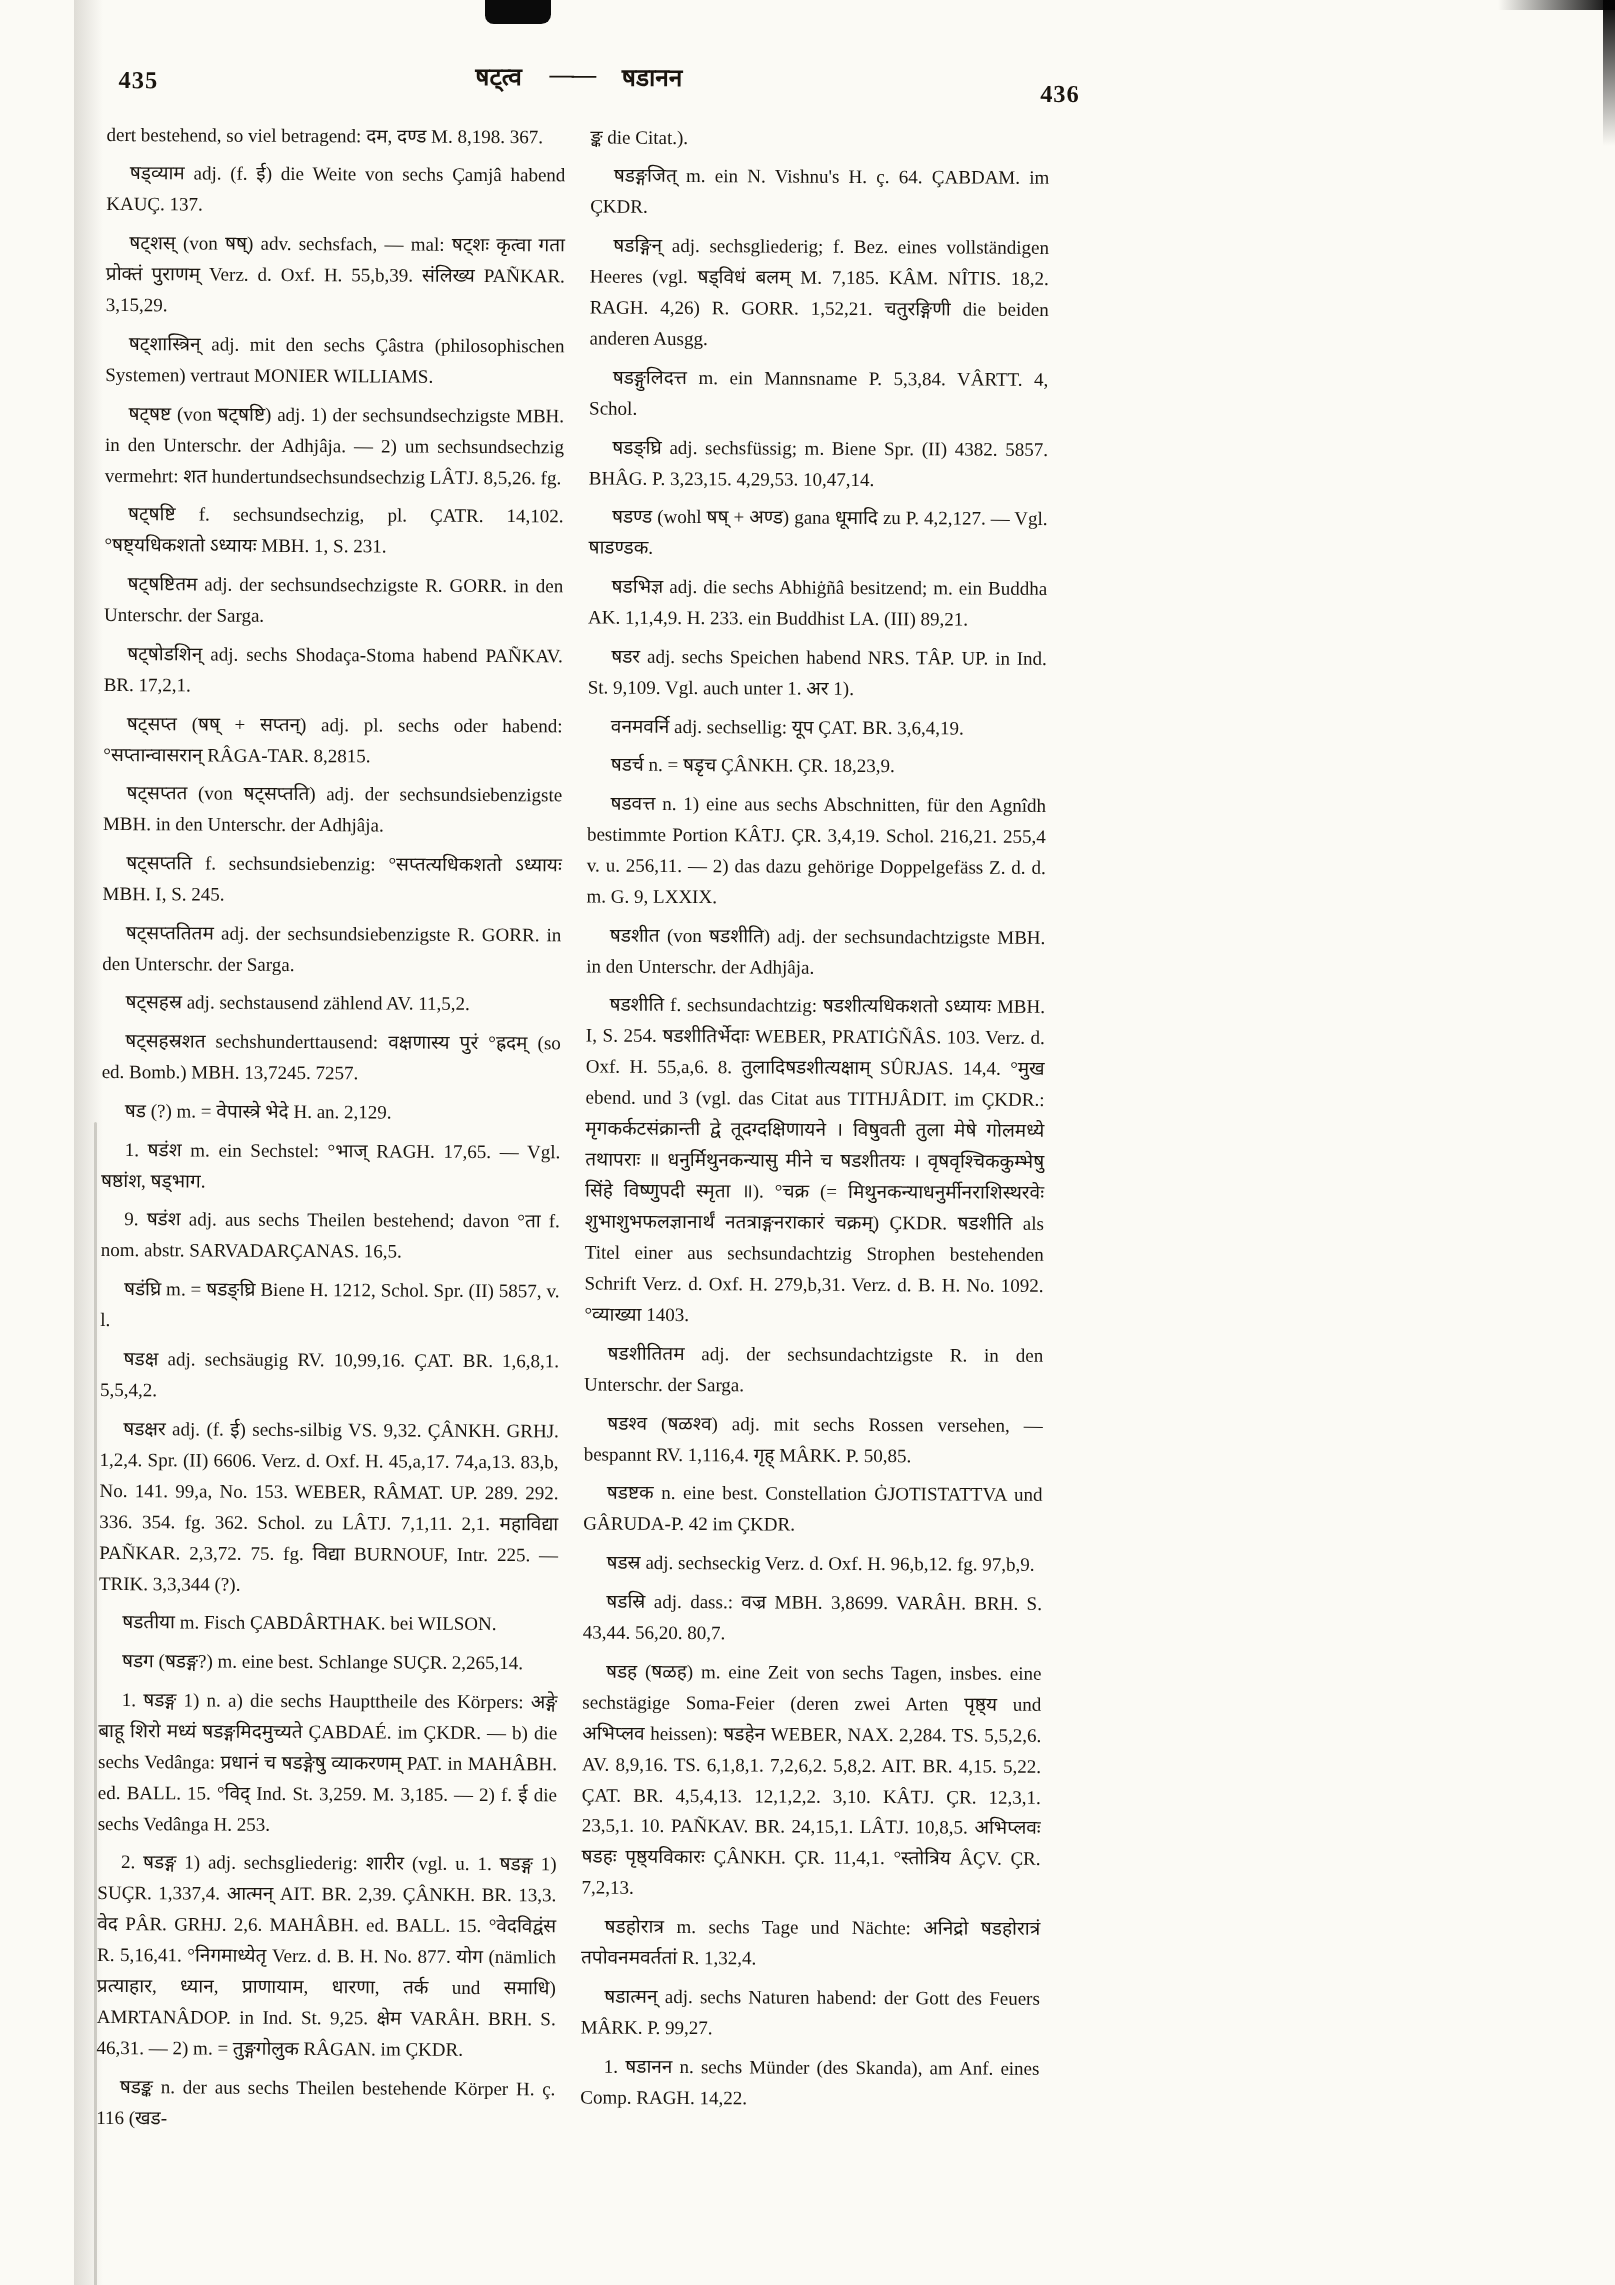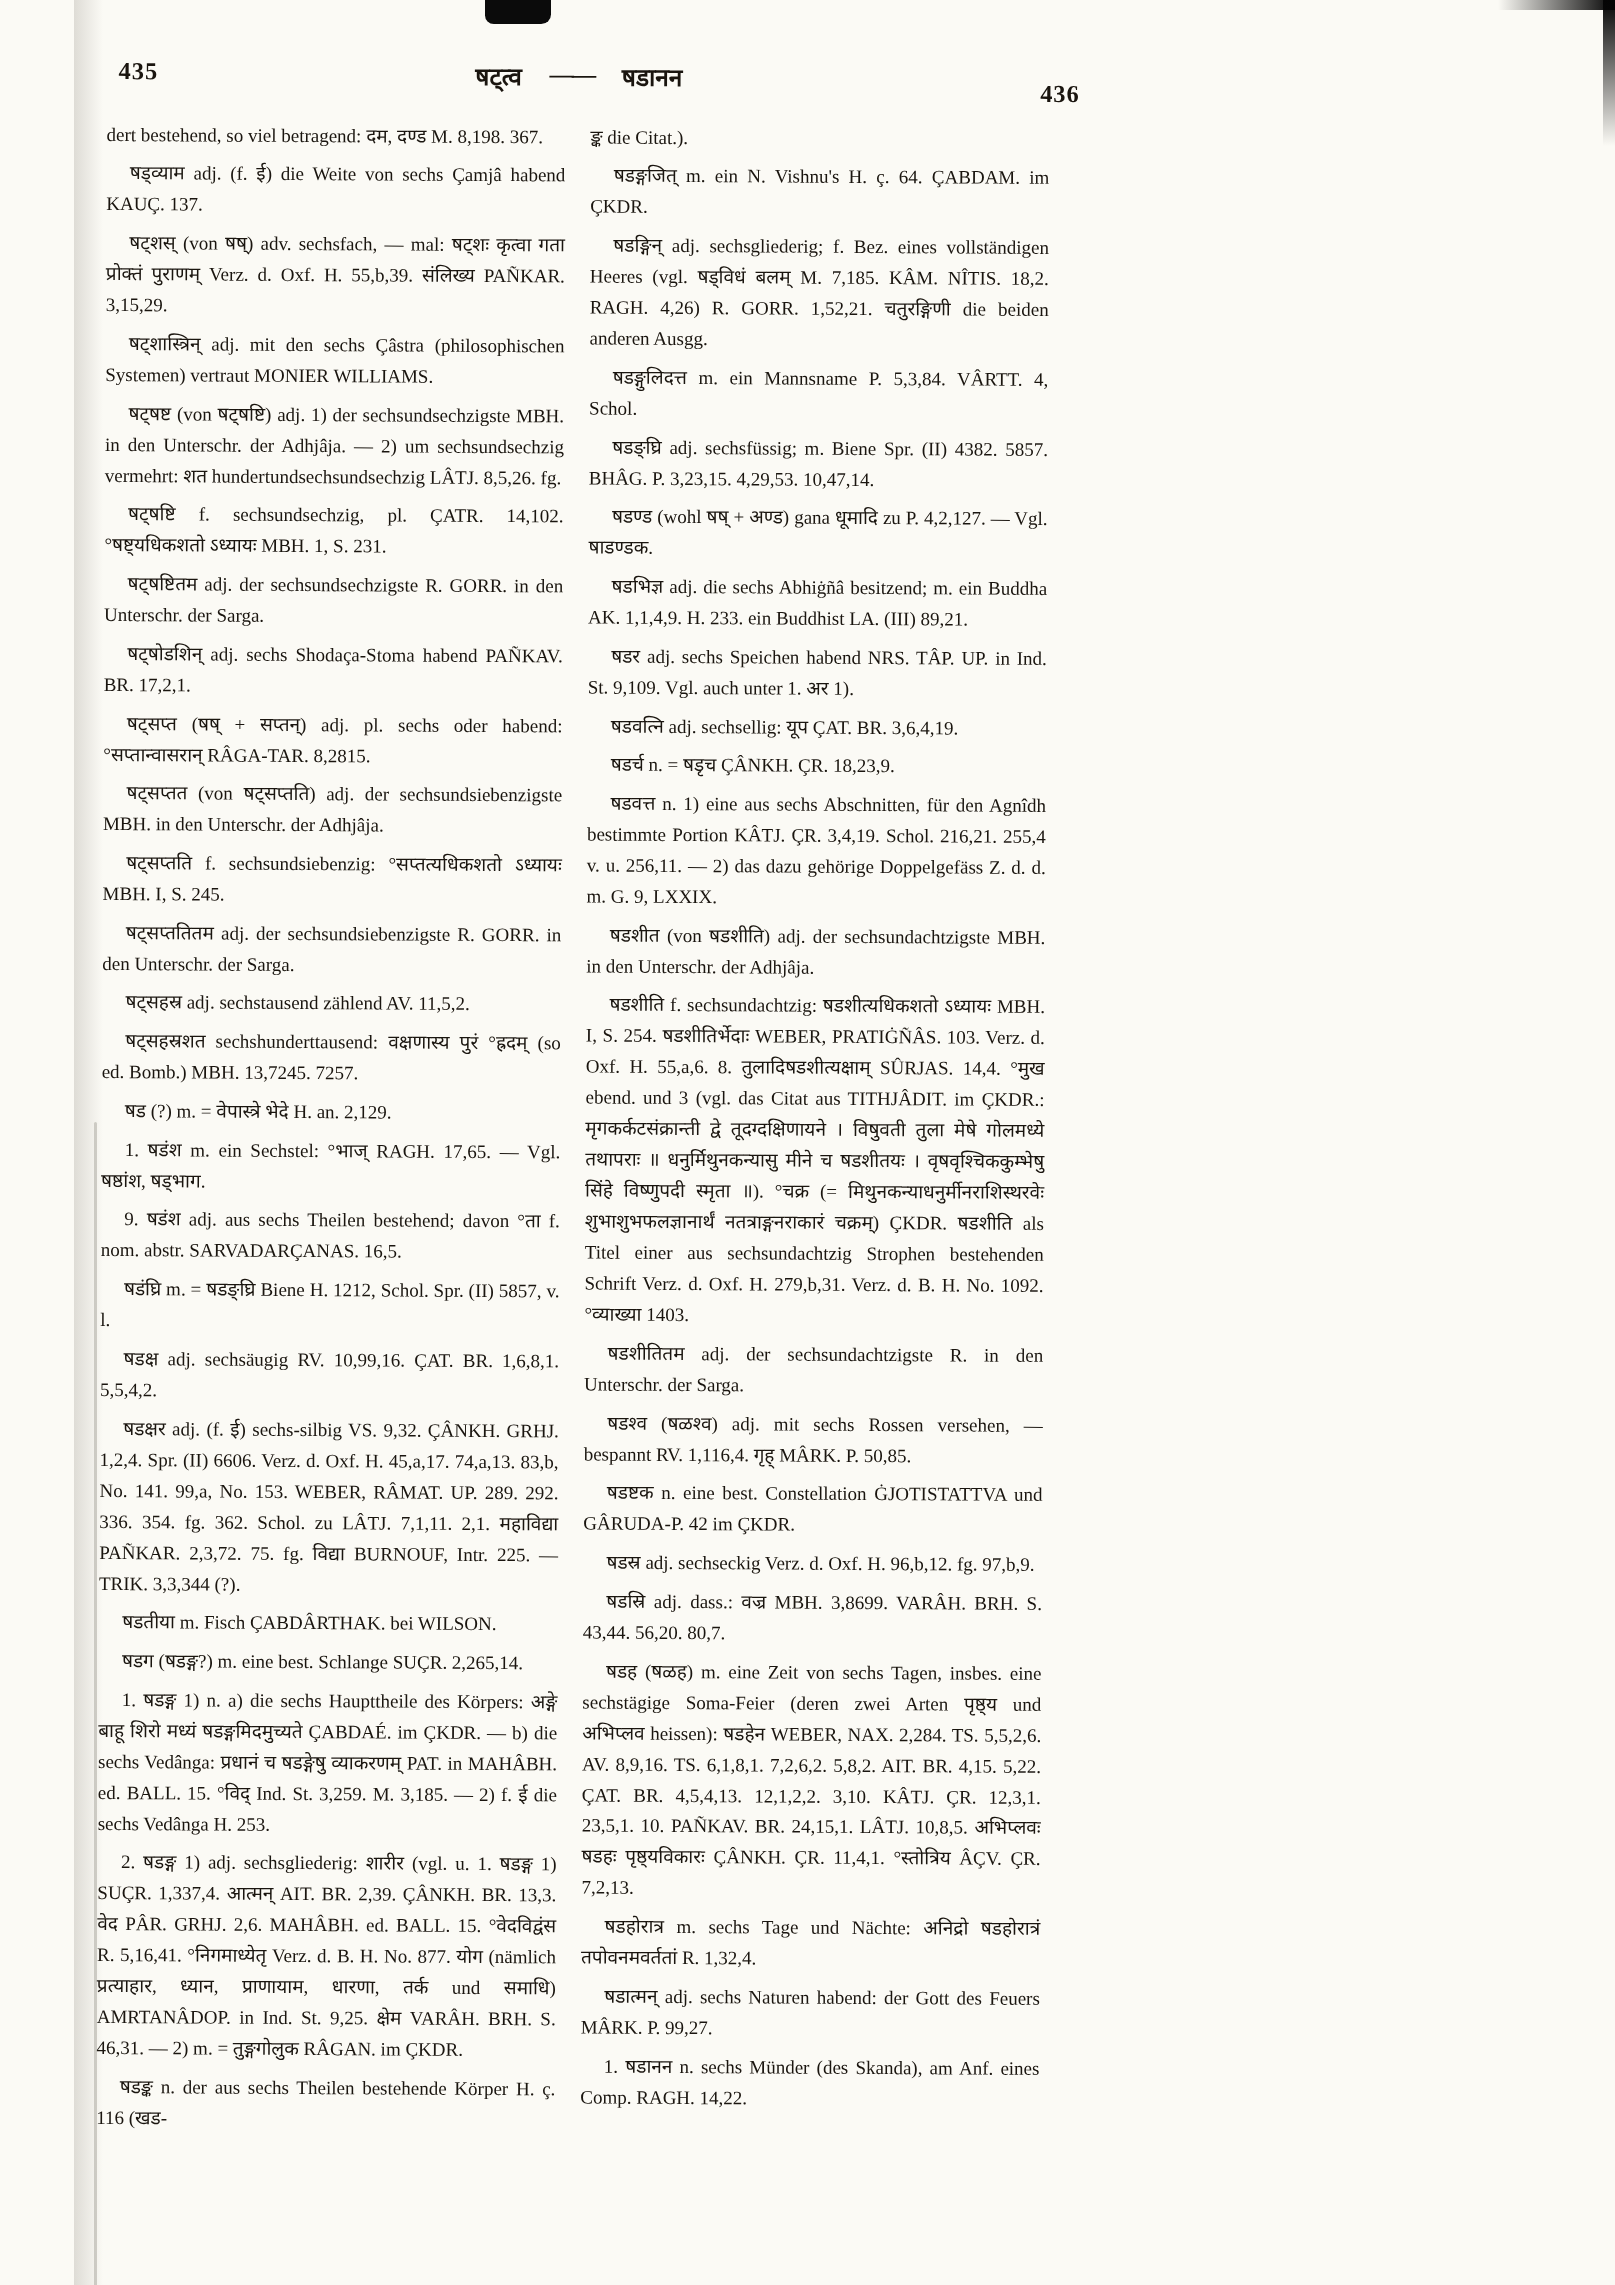--- a/index.html
+++ b/index.html
@@ -36,21 +36,21 @@
   .header{
     position:relative;
     height:53px;
   }
   .pagenum{
     position:absolute;
     font-weight:bold;
     font-size:24.4px;
     letter-spacing:1px;
   }
-  .pagenum.left{left:11.7px;top:2px;}
+  .pagenum.left{left:11.7px;top:11px;}
   .pagenum.right{right:-29px;top:19.5px;margin-left:33px;}
   .running-title{
     position:absolute;
     left:0;right:0;
     top:2px;
     text-align:center;
     font-weight:bold;
     font-size:24.4px;
   }
   .running-title .sep{
@@ -129,21 +129,21 @@
         </div>
       <div class="column">
           <p class="entry no-indent"><span>ङ्क die Citat.).</span></p>
           <p class="entry"><span class="headword">षडङ्गजित् </span><span>m. ein N. Vishnu's H. ç. 64. ÇABDAM. im ÇKDR.</span></p>
           <p class="entry"><span class="headword">षडङ्गिन् </span><span>adj. sechsgliederig; f. Bez. eines vollständigen Heeres (vgl. षड्विधं बलम् M. 7,185. KÂM. NÎTIS. 18,2. RAGH. 4,26) R. GORR. 1,52,21. चतुरङ्गिणी die beiden anderen Ausgg.</span></p>
           <p class="entry"><span class="headword">षडङ्गुलिदत्त </span><span>m. ein Mannsname P. 5,3,84. VÂRTT. 4, Schol.</span></p>
           <p class="entry"><span class="headword">षडङ्घ्रि </span><span>adj. sechsfüssig; m. Biene Spr. (II) 4382. 5857. BHÂG. P. 3,23,15. 4,29,53. 10,47,14.</span></p>
           <p class="entry"><span class="headword">षडण्ड </span><span>(wohl षष् + अण्ड) gana धूमादि zu P. 4,2,127. — Vgl. षाडण्डक.</span></p>
           <p class="entry"><span class="headword">षडभिज्ञ </span><span>adj. die sechs Abhiġñâ besitzend; m. ein Buddha AK. 1,1,4,9. H. 233. ein Buddhist LA. (III) 89,21.</span></p>
           <p class="entry"><span class="headword">षडर </span><span>adj. sechs Speichen habend NRS. TÂP. UP. in Ind. St. 9,109. Vgl. auch unter 1. अर 1).</span></p>
-          <p class="entry"><span class="headword">षडवत्नि </span><span>adj. sechsellig: यूप ÇAT. BR. 3,6,4,19.</span></p>
+          <p class="entry"><span class="headword">वनमवर्नि </span><span>adj. sechsellig: यूप ÇAT. BR. 3,6,4,19.</span></p>
           <p class="entry"><span class="headword">षडर्च </span><span>n. = षडृच ÇÂNKH. ÇR. 18,23,9.</span></p>
           <p class="entry"><span class="headword">षडवत्त </span><span>n. 1) eine aus sechs Abschnitten, für den Agnîdh bestimmte Portion KÂTJ. ÇR. 3,4,19. Schol. 216,21. 255,4 v. u. 256,11. — 2) das dazu gehörige Doppelgefäss Z. d. d. m. G. 9, LXXIX.</span></p>
           <p class="entry"><span class="headword">षडशीत </span><span>(von षडशीति) adj. der sechsundachtzigste MBH. in den Unterschr. der Adhjâja.</span></p>
           <p class="entry"><span class="headword">षडशीति </span><span>f. sechsundachtzig: षडशीत्यधिकशतो ऽध्यायः MBH. I, S. 254. षडशीतिर्भेदाः WEBER, PRATIĠÑÂS. 103. Verz. d. Oxf. H. 55,a,6. 8. तुलादिषडशीत्यक्षाम् SÛRJAS. 14,4. °मुख ebend. und 3 (vgl. das Citat aus TITHJÂDIT. im ÇKDR.: मृगकर्कटसंक्रान्ती द्वे तूदग्दक्षिणायने । विषुवती तुला मेषे गोलमध्ये तथापराः ॥ धनुर्मिथुनकन्यासु मीने च षडशीतयः । वृषवृश्चिककुम्भेषु सिंहे विष्णुपदी स्मृता ॥). °चक्र (= मिथुनकन्याधनुर्मीनराशिस्थरवेः शुभाशुभफलज्ञानार्थं नतत्राङ्गनराकारं चक्रम्) ÇKDR. षडशीति als Titel einer aus sechsundachtzig Strophen bestehenden Schrift Verz. d. Oxf. H. 279,b,31. Verz. d. B. H. No. 1092. °व्याख्या 1403.</span></p>
           <p class="entry"><span class="headword">षडशीतितम </span><span>adj. der sechsundachtzigste R. in den Unterschr. der Sarga.</span></p>
           <p class="entry"><span class="headword">षडश्व </span><span>(षळश्व) adj. mit sechs Rossen versehen, — bespannt RV. 1,116,4. गृह् MÂRK. P. 50,85.</span></p>
           <p class="entry"><span class="headword">षडष्टक </span><span>n. eine best. Constellation ĠJOTISTATTVA und GÂRUDA-P. 42 im ÇKDR.</span></p>
           <p class="entry"><span class="headword">षडस्र </span><span>adj. sechseckig Verz. d. Oxf. H. 96,b,12. fg. 97,b,9.</span></p>
           <p class="entry"><span class="headword">षडस्रि </span><span>adj. dass.: वज्र MBH. 3,8699. VARÂH. BRH. S. 43,44. 56,20. 80,7.</span></p>
           <p class="entry"><span class="headword">षडह </span><span>(षळह) m. eine Zeit von sechs Tagen, insbes. eine sechstägige Soma-Feier (deren zwei Arten पृष्ठ्य und अभिप्लव heissen): षडहेन WEBER, NAX. 2,284. TS. 5,5,2,6. AV. 8,9,16. TS. 6,1,8,1. 7,2,6,2. 5,8,2. AIT. BR. 4,15. 5,22. ÇAT. BR. 4,5,4,13. 12,1,2,2. 3,10. KÂTJ. ÇR. 12,3,1. 23,5,1. 10. PAÑKAV. BR. 24,15,1. LÂTJ. 10,8,5. अभिप्लवः षडहः पृष्ठ्यविकारः ÇÂNKH. ÇR. 11,4,1. °स्तोत्रिय ÂÇV. ÇR. 7,2,13.</span></p>

